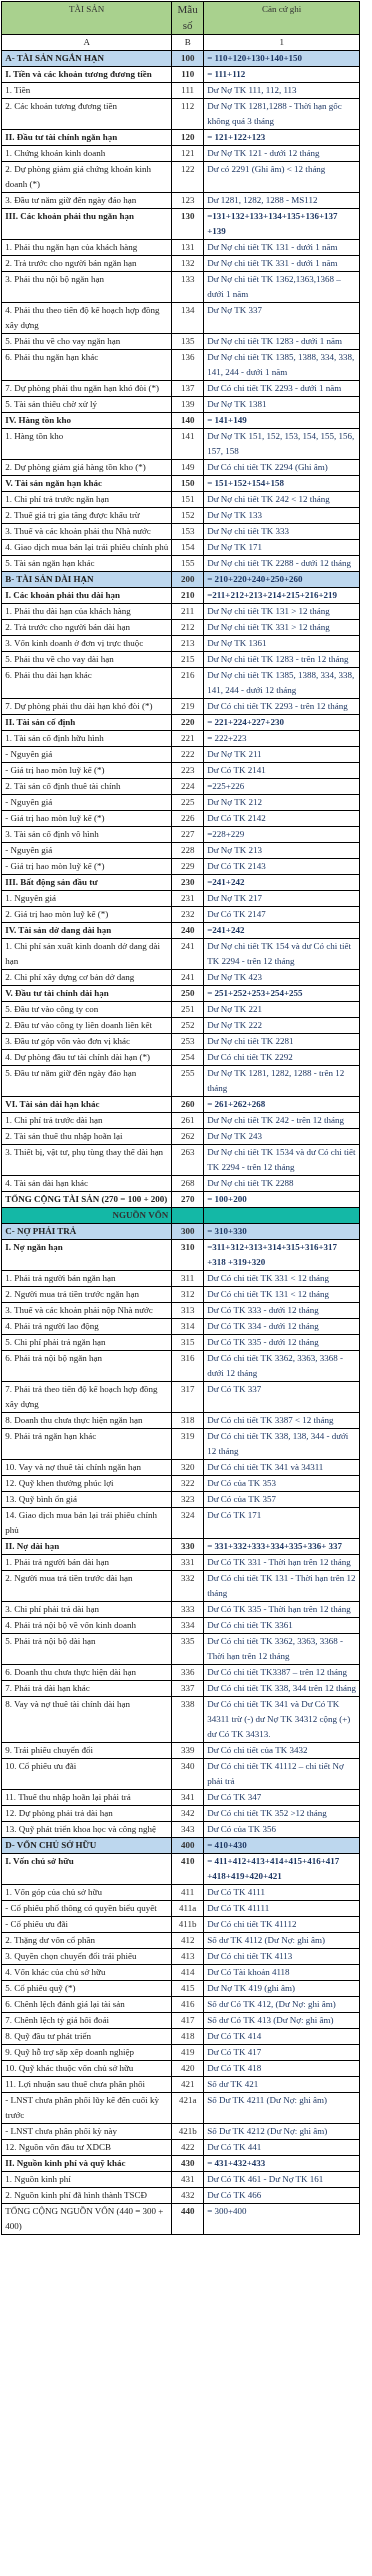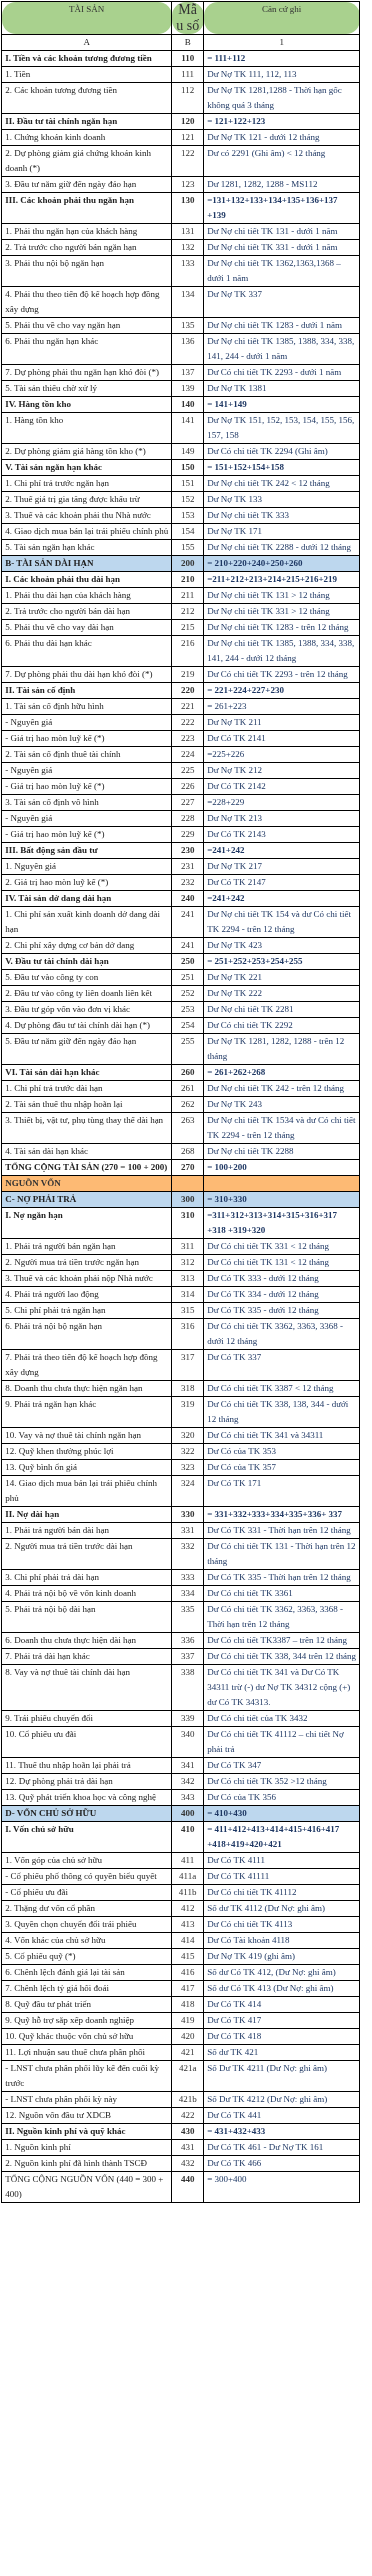--- a/index.html
+++ b/index.html
@@ -14,28 +14,28 @@
     border: 0.8px solid #000;
     padding: 0 3px;
     line-height: 15px;
     vertical-align: top;
     font-weight: normal;
     word-wrap: break-word;
   }
   col.c1 { width: 170px; }
   col.c2 { width: 32px; }
   col.c3 { width: 156px; }
-  .hdr th { background: #a9d18e; font-weight: bold; text-align: center; color:#333; padding-top:0.6px;border-radius:14px; }
-  .hdr th.code { font-size: 14px; line-height: 15.7px; }
+  .hdr th { background: #a9d18e; font-weight: bold; text-align: center; color:#333; padding-top:0.6px; }
+  .hdr th.code { font-size: 11px; line-height: 15.7px; }
   .letters td { text-align: center; font-weight: bold; }
   td.code { text-align: center; color: #333; }
   td.f { color: #1f3864; }
   tr.band td { background: #bdd7ee; font-weight: bold; }
   tr.band td.f { color: #1f3864; }
-  tr.green td { background: #fdba74; font-weight: bold; text-align: left; color:#333; }
+  tr.green td { background: #14b8a6; font-weight: bold; text-align: right; color:#333; }
   tr.bold td { font-weight: bold; }
   tr.total td.label { text-align: left; font-weight: bold; }
   tr.total td.code { vertical-align: bottom; font-weight: bold; }
   tr.total td.f { font-weight: bold; }
   tr.total2 td.code { vertical-align: top; font-weight: bold; }
   td.sub { padding-left: 9.7px; }
 </style>
 </head>
 <body>
 
@@ -51,20 +51,25 @@
       <th class="code">Mẫu số</th>
       <th>Căn cứ ghi</th>
     </tr>
     <tr class="letters">
       <td>A</td>
       <td>B</td>
       <td>1</td>
     </tr>
   </thead>
   <tbody id="rows">
+      <tr class="band">
+        <td class="label">A- TÀI SẢN NGẮN HẠN</td>
+        <td class="code">100</td>
+        <td class="f">= 110+120+130+140+150</td>
+      </tr>
       <tr class="bold">
         <td class="label">I. Tiền và các khoản tương đương tiền</td>
         <td class="code">110</td>
         <td class="f">= 111+112</td>
       </tr>
       <tr class="">
         <td class="label">1. Tiền</td>
         <td class="code">111</td>
         <td class="f">Dư Nợ TK 111, 112, 113</td>
       </tr>
@@ -197,20 +202,25 @@
         <td class="label">1. Phải thu dài hạn của khách hàng</td>
         <td class="code">211</td>
         <td class="f">Dư Nợ chi tiết TK 131 &gt; 12 tháng</td>
       </tr>
       <tr class="">
         <td class="label">2. Trả trước cho người bán dài hạn</td>
         <td class="code">212</td>
         <td class="f">Dư Nợ chi tiết TK 331 &gt; 12 tháng</td>
       </tr>
       <tr class="">
+        <td class="label">3. Vốn kinh doanh ở đơn vị trực thuộc</td>
+        <td class="code">213</td>
+        <td class="f">Dư Nợ TK 1361</td>
+      </tr>
+      <tr class="">
         <td class="label">5. Phải thu về cho vay dài hạn</td>
         <td class="code">215</td>
         <td class="f">Dư Nợ chi tiết TK 1283 - trên 12 tháng</td>
       </tr>
       <tr class="">
         <td class="label">6. Phải thu dài hạn khác</td>
         <td class="code">216</td>
         <td class="f">Dư Nợ chi tiết TK 1385, 1388, 334, 338, 141, 244 - dưới 12 tháng</td>
       </tr>
       <tr class="">
@@ -219,21 +229,21 @@
         <td class="f">Dư Có chi tiết TK 2293 - trên 12 tháng</td>
       </tr>
       <tr class="bold">
         <td class="label">II. Tài sản cố định</td>
         <td class="code">220</td>
         <td class="f">= 221+224+227+230</td>
       </tr>
       <tr class="">
         <td class="label">1. Tài sản cố định hữu hình</td>
         <td class="code">221</td>
-        <td class="f">= 261+223</td>
+        <td class="f">= 222+223</td>
       </tr>
       <tr class="sub">
         <td class="label sub">- Nguyên giá</td>
         <td class="code">222</td>
         <td class="f">Dư  Nợ TK 211</td>
       </tr>
       <tr class="sub">
         <td class="label sub">- Giá trị hao mòn luỹ kế (*)</td>
         <td class="code">223</td>
         <td class="f">Dư  Có TK 2141</td>

